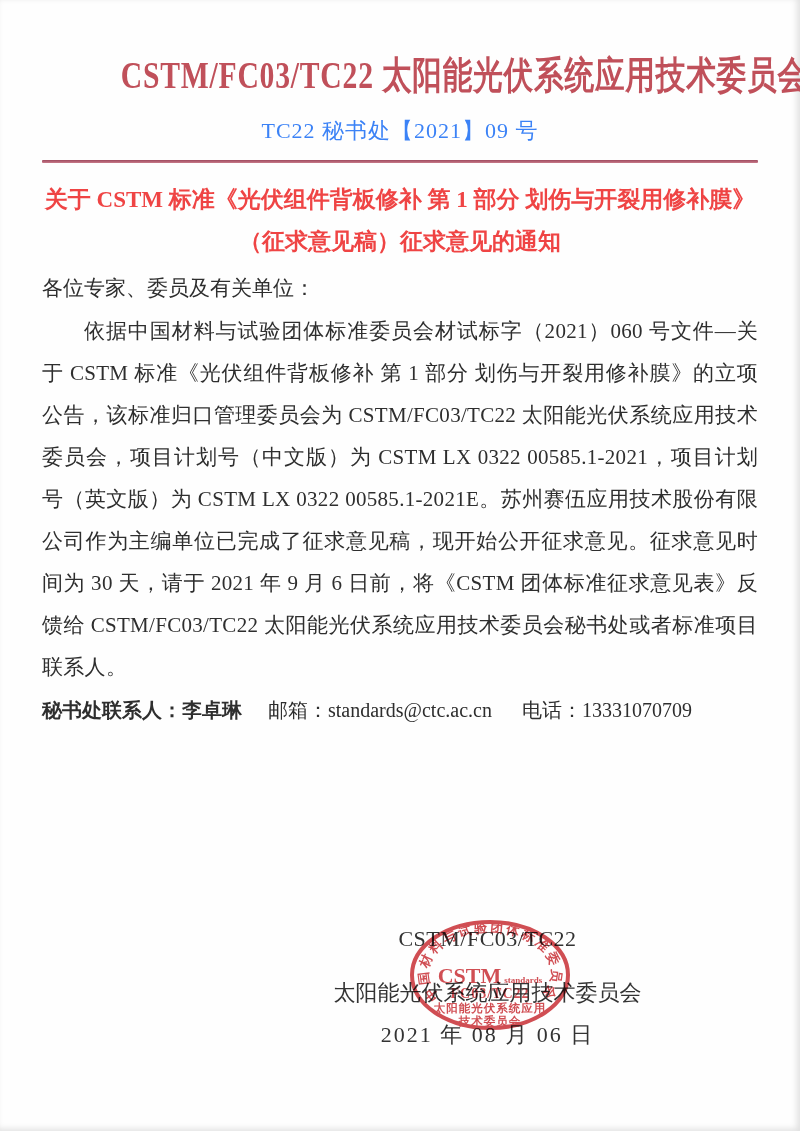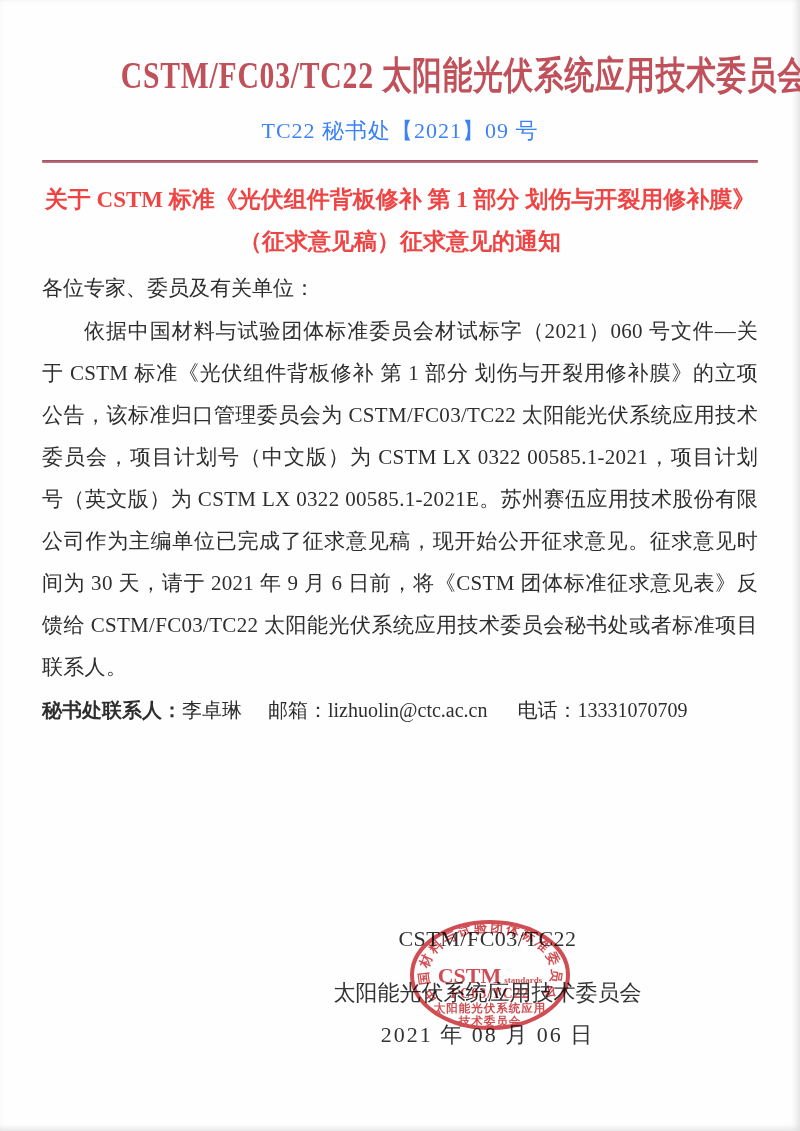--- a/index.html
+++ b/index.html
@@ -69,21 +69,21 @@
     text-align: justify;
     text-indent: 2em;
     letter-spacing: 0.3px;
   }
   .contact-line {
     font-size: 20px;
     line-height: 44px;
     white-space: nowrap;
   }
   .contact-line .contact-label { font-weight: bold; }
-  .contact-line .contact-name { margin-right: 26px; }
+  .contact-line .contact-name { margin-right: 26px; font-weight: bold; }
   .contact-line .contact-email { margin-right: 30px; }
 
   
   .attachments { margin-top: 34px; }
   .attachments-heading { font-size: 21px; line-height: 40px; }
   .attachment-item { font-size: 21px; line-height: 44px; }
 
   
   .signature-block {
     position: absolute;
@@ -129,21 +129,21 @@
     <div class="doc-title">
       <div>关于 CSTM 标准《光伏组件背板修补 第 1 部分 划伤与开裂用修补膜》</div>
       <div>（征求意见稿）征求意见的通知</div>
     </div>
 
     <div class="salutation">各位专家、委员及有关单位：</div>
 
     <p class="body-paragraph">依据中国材料与试验团体标准委员会材试标字（2021）060 号文件—关于 CSTM 标准《光伏组件背板修补 第 1 部分 划伤与开裂用修补膜》的立项公告，该标准归口管理委员会为 CSTM/FC03/TC22 太阳能光伏系统应用技术委员会，项目计划号（中文版）为 CSTM LX 0322 00585.1-2021，项目计划号（英文版）为 CSTM LX 0322 00585.1-2021E。苏州赛伍应用技术股份有限公司作为主编单位已完成了征求意见稿，现开始公开征求意见。征求意见时间为 30 天，请于 2021 年 9 月 6 日前，将《CSTM 团体标准征求意见表》反馈给 CSTM/FC03/TC22 太阳能光伏系统应用技术委员会秘书处或者标准项目联系人。</p>
 
     <div class="contact-line">
-      <span class="contact-label">秘书处联系人：</span><span class="contact-name">李卓琳</span><span class="contact-label-plain">邮箱：</span><span class="contact-email">lizhuolin@ctc.ac.cn</span><span class="contact-label-plain">电话：</span><span class="contact-phone">13331070709</span>
+      <span class="contact-label">秘书处联系人：</span><span class="contact-name">李卓琳</span><span class="contact-label-plain">邮箱：</span><span class="contact-email">standards@ctc.ac.cn</span><span class="contact-label-plain">电话：</span><span class="contact-phone">13331070709</span>
     </div>
 
 
 
   </div>
 
   <div class="signature-block">
     <div class="signature-line1">CSTM/FC03/TC22</div>
     <div class="signature-line2">太阳能光伏系统应用技术委员会</div>
     <div class="signature-date">2021 年 08 月 06 日</div>

